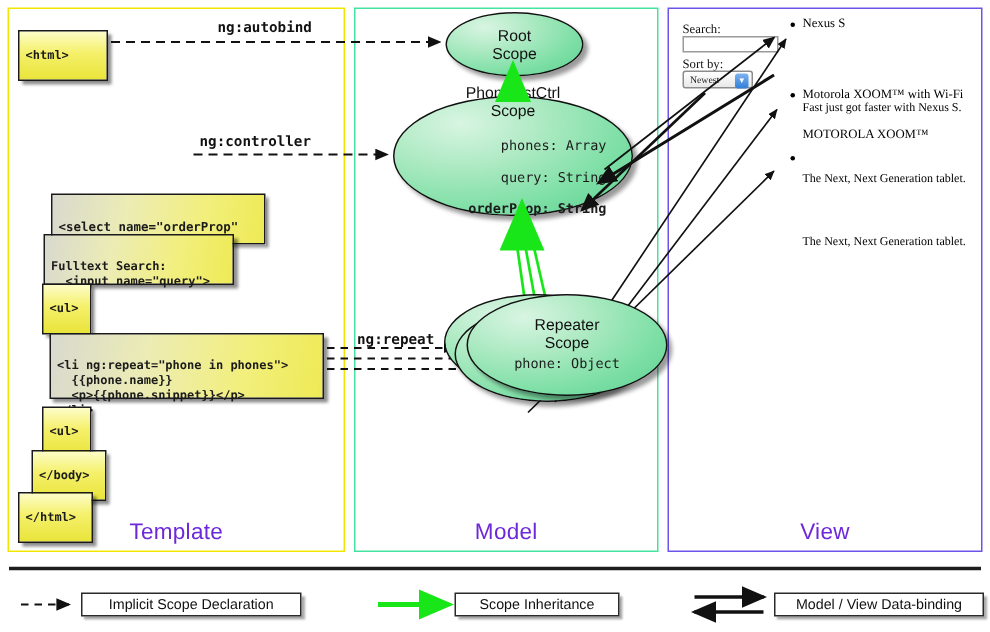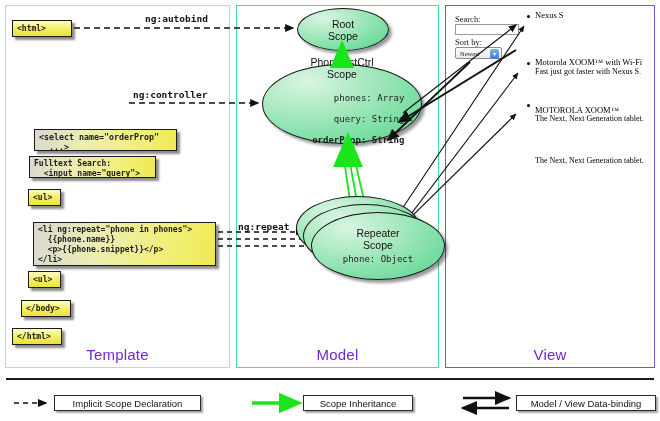--- a/index.html
+++ b/index.html
@@ -15,21 +15,21 @@
   .panel-label{position:absolute;bottom:4px;left:0;width:100%;text-align:center;
        font-size:15px;color:#6d28d9;letter-spacing:.2px;}
 
   
   .codebox{position:absolute;box-sizing:border-box;
       border:1.2px solid #1a1a1a;
       background:linear-gradient(180deg,#fdfdc8 0%,#f5f06a 45%,#e9e43a 100%);
       box-shadow:2.5px 2.5px 2px rgba(0,0,0,.45);
       font-family:"DejaVu Sans Mono","Liberation Mono",monospace;
       font-size:8px;line-height:10px;color:#1b1b1b;
-      padding:2px 4px;white-space:pre;font-weight:bold;}
+      padding:16px 4px;white-space:pre;font-weight:bold;}
   .codebox.grad-right{background:linear-gradient(100deg,#d9d9cf 0%,#ececb5 35%,#f2ef7e 70%,#eeea55 100%);}
 
   
   .conn-label{position:absolute;font-family:"DejaVu Sans Mono","Liberation Mono",monospace;
       font-size:9.5px;font-weight:bold;color:#111;white-space:nowrap;}
 
   
   .ellipse{position:absolute;border-radius:50%;border:1.3px solid #111;
       background:radial-gradient(ellipse at 28% 22%,#d8f5e2 0%,#b2ebc6 30%,#7ddfa5 68%,#5ed092 100%);
       box-shadow:3px 3px 3px rgba(0,0,0,.4);
@@ -118,21 +118,21 @@
     </div>
     <div class="ell-props">
       <span>phones: Array</span><br>
       <span>query: String</span><br>
       <b>orderProp: String</b>
     </div>
   </div>
 
   <div class="ellipse" style="left:296px;top:196px;width:122px;height:62px;z-index:1;"></div>
   <div class="ellipse" style="left:303px;top:204px;width:122px;height:62px;z-index:2;"></div>
-  <div class="ellipse" style="left:311px;top:212px;width:132px;height:66px;z-index:3;">
+  <div class="ellipse" style="left:311px;top:196px;width:132px;height:66px;z-index:3;">
     <div class="ell-title">
       <span>Repeater</span><br>
       <span>Scope</span>
     </div>
     <div class="ell-props">phone: Object</div>
   </div>
 
   <div class="v-label" style="left:455px;top:14px;">Search:</div>
   <input class="v-input" style="left: 455px; top: 24px; width: 64px;" value="">
   <div class="v-label" style="left:455px;top:37px;">Sort by:</div>
@@ -143,21 +143,21 @@
 
   <div class="v-bullet" style="left:527px;top:15px;"></div>
   <div class="v-item" style="left:535px;top:10px;">Nexus S</div>
   <div class="v-snippet" style="left:535px;top:29px;">Fast just got faster with Nexus S.</div>
 
   <div class="v-bullet" style="left:527px;top:62px;"></div>
   <div class="v-item" style="left:535px;top:57px;">Motorola XOOM™ with Wi-Fi</div>
   <div class="v-snippet" style="left:535px;top:76px;">The Next, Next Generation tablet.</div>
 
   <div class="v-bullet" style="left:527px;top:104px;"></div>
-  <div class="v-item" style="left:535px;top:105px;">MOTOROLA XOOM™</div>
+  <div class="v-item" style="left:535px;top:84px;">MOTOROLA XOOM™</div>
   <div class="v-snippet" style="left:535px;top:118px;">The Next, Next Generation tablet.</div>
 
   <svg class="overlay" viewBox="0 0 660 421">
     <defs>
       <marker id="ah-black" markerWidth="7" markerHeight="7" refX="6" refY="3" orient="auto">
         <path d="M0,0 L7,3 L0,6 z" fill="#111"></path>
       </marker>
       <marker id="ah-black-s" markerWidth="6" markerHeight="6" refX="5.5" refY="2.6" orient="auto">
         <path d="M0,0 L6,2.6 L0,5.2 z" fill="#111"></path>
       </marker>

